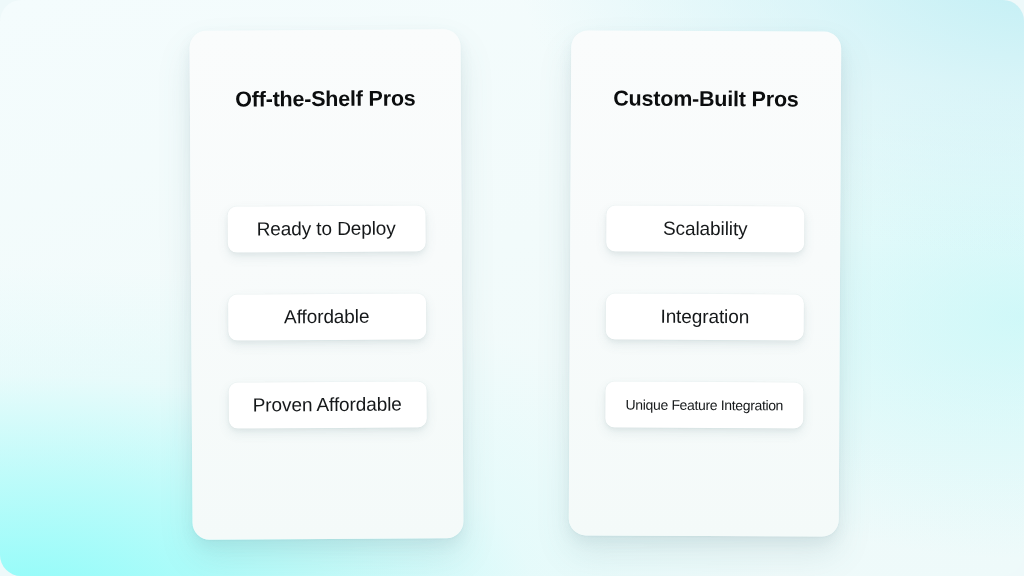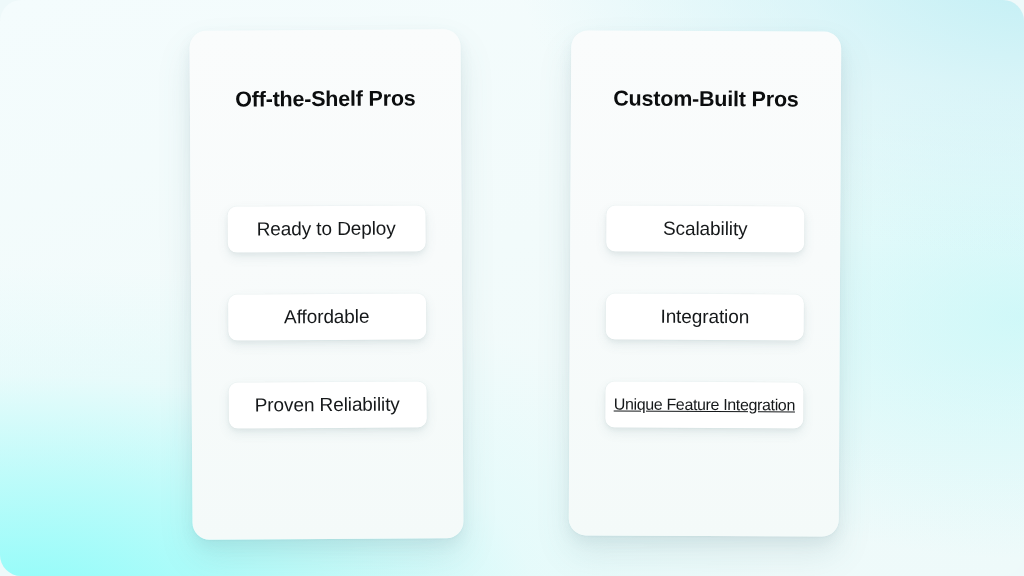--- a/index.html
+++ b/index.html
@@ -94,41 +94,40 @@
   .pill:last-child { margin-bottom: 0; }
 
   .pill-label {
     font-size: 19px;
     font-weight: normal;
     color: #15181a;
     letter-spacing: -0.1px;
     white-space: nowrap;
   }
   .pill.tight .pill-label {
-    font-size: 16px;
+    font-size: 14px;
     letter-spacing: -0.35px;
-    text-decoration: underline;
   }
 </style>
 </head>
 <body>
 
 <div id="stage">
 
   <div class="card" id="card-left">
     <div class="card-title">Off-the-Shelf Pros</div>
     <div class="pill-list">
       <div class="pill">
         <span class="pill-label">Ready to Deploy</span>
       </div>
       <div class="pill">
         <span class="pill-label">Affordable</span>
       </div>
       <div class="pill">
-        <span class="pill-label">Proven Reliability</span>
+        <span class="pill-label">Proven Affordable</span>
       </div>
     </div>
   </div>
 
   <div class="card" id="card-right">
     <div class="card-title">Custom-Built Pros</div>
     <div class="pill-list">
       <div class="pill">
         <span class="pill-label">Scalability</span>
       </div>

